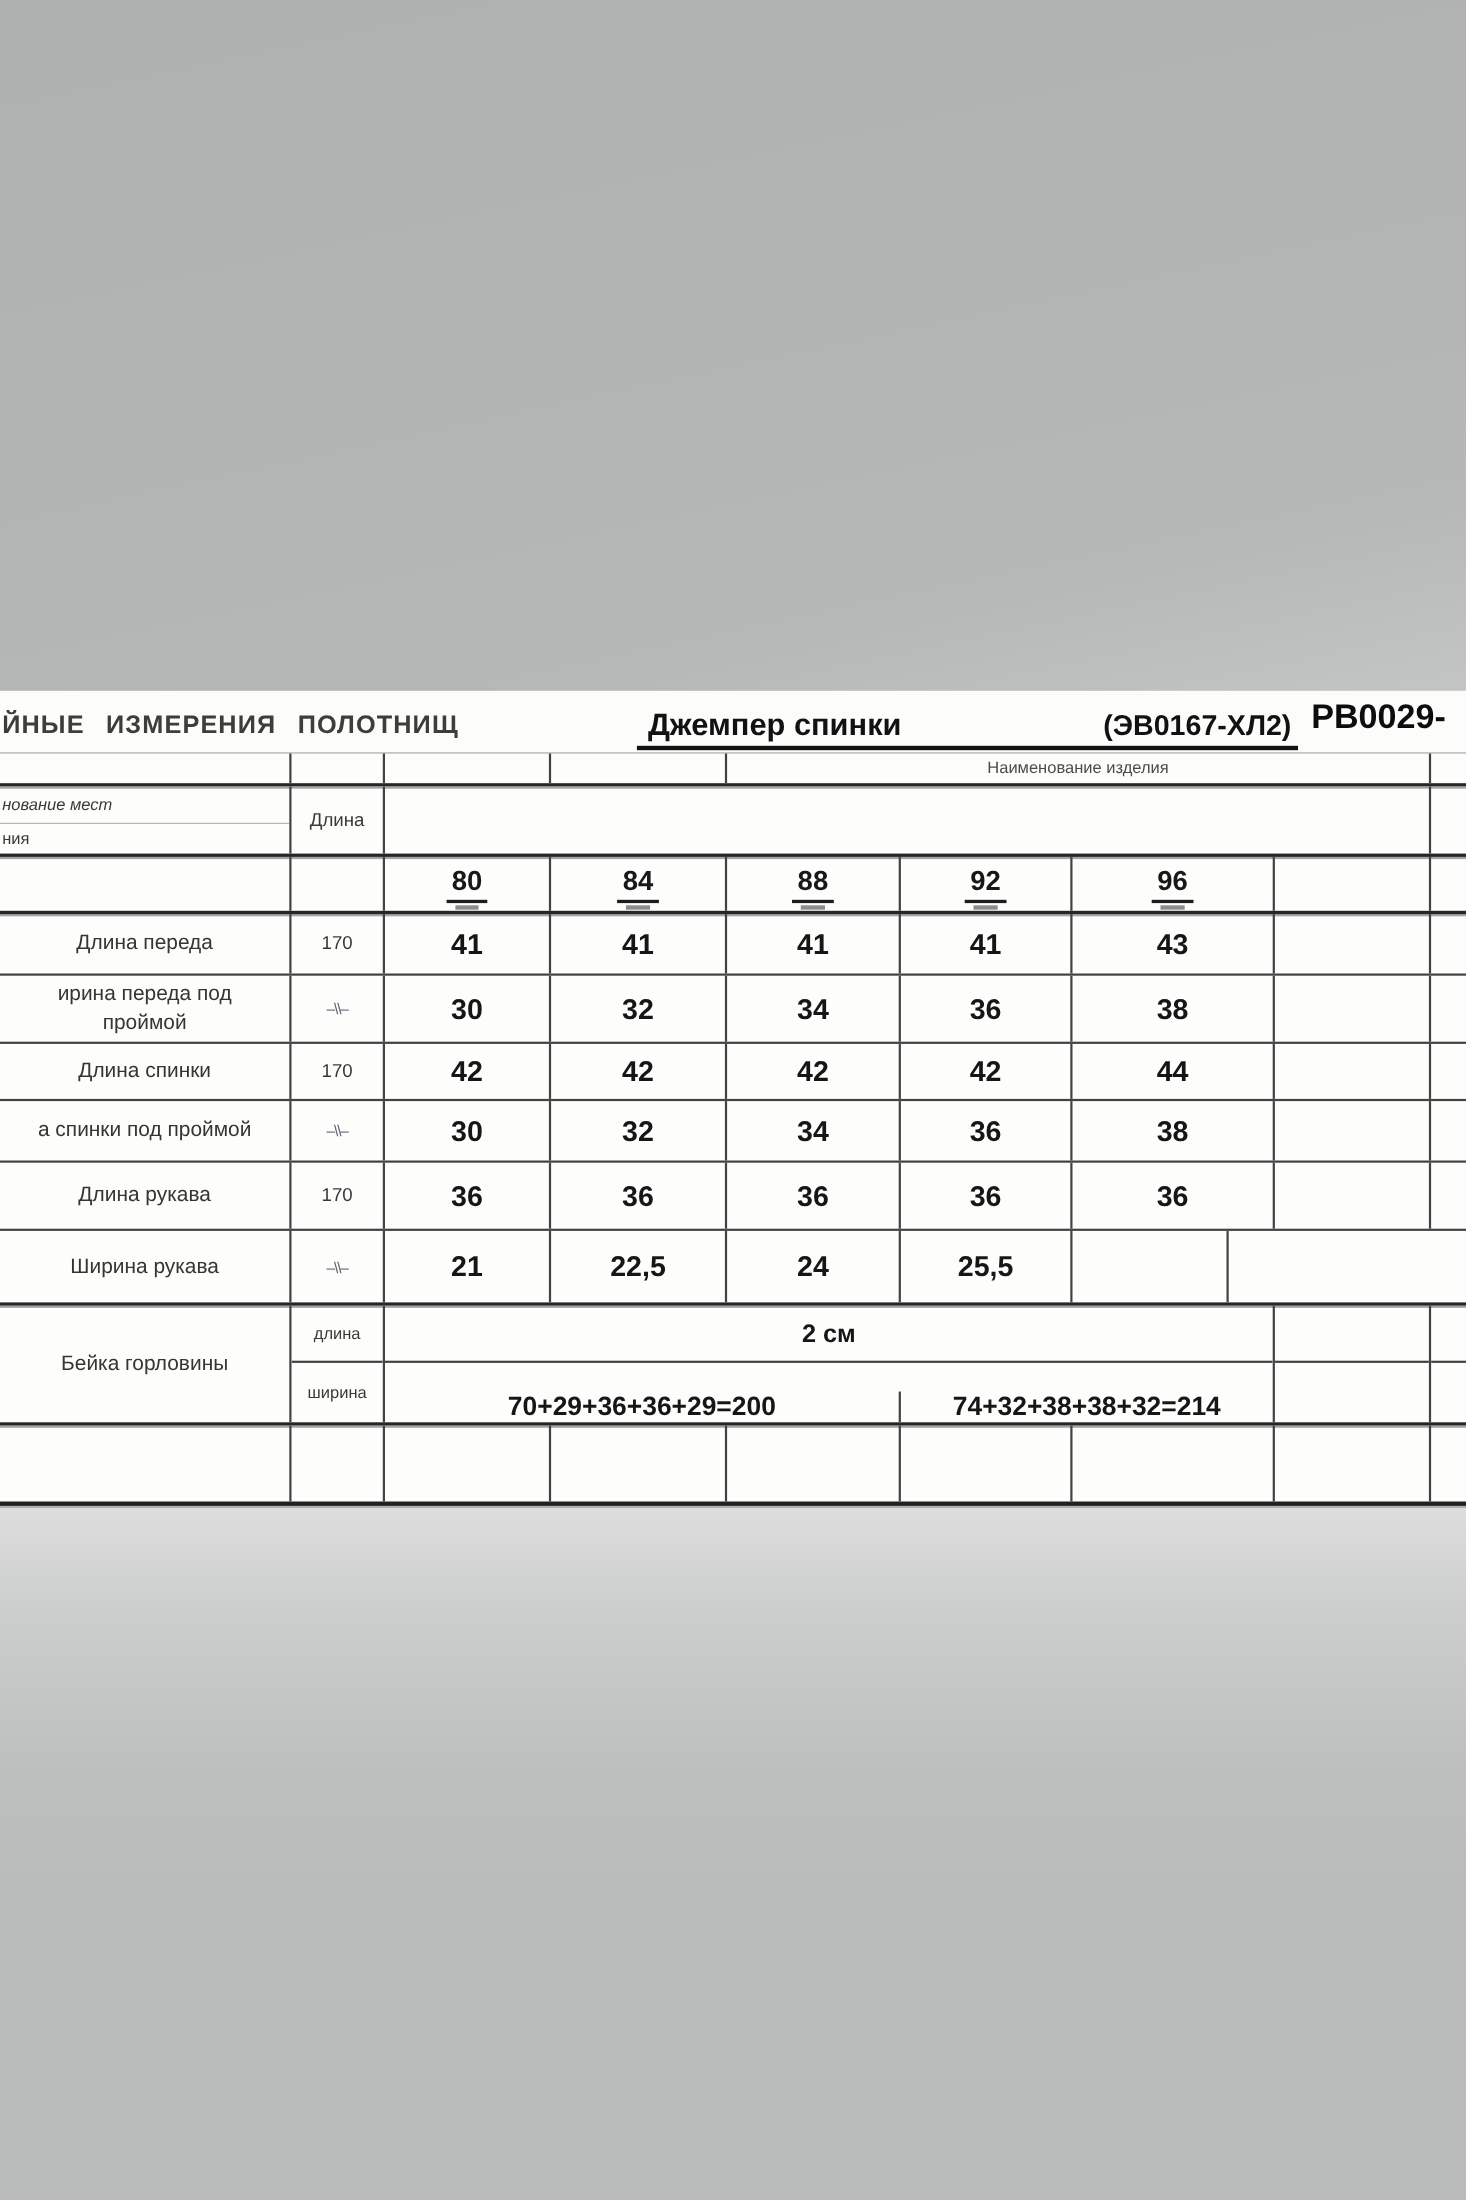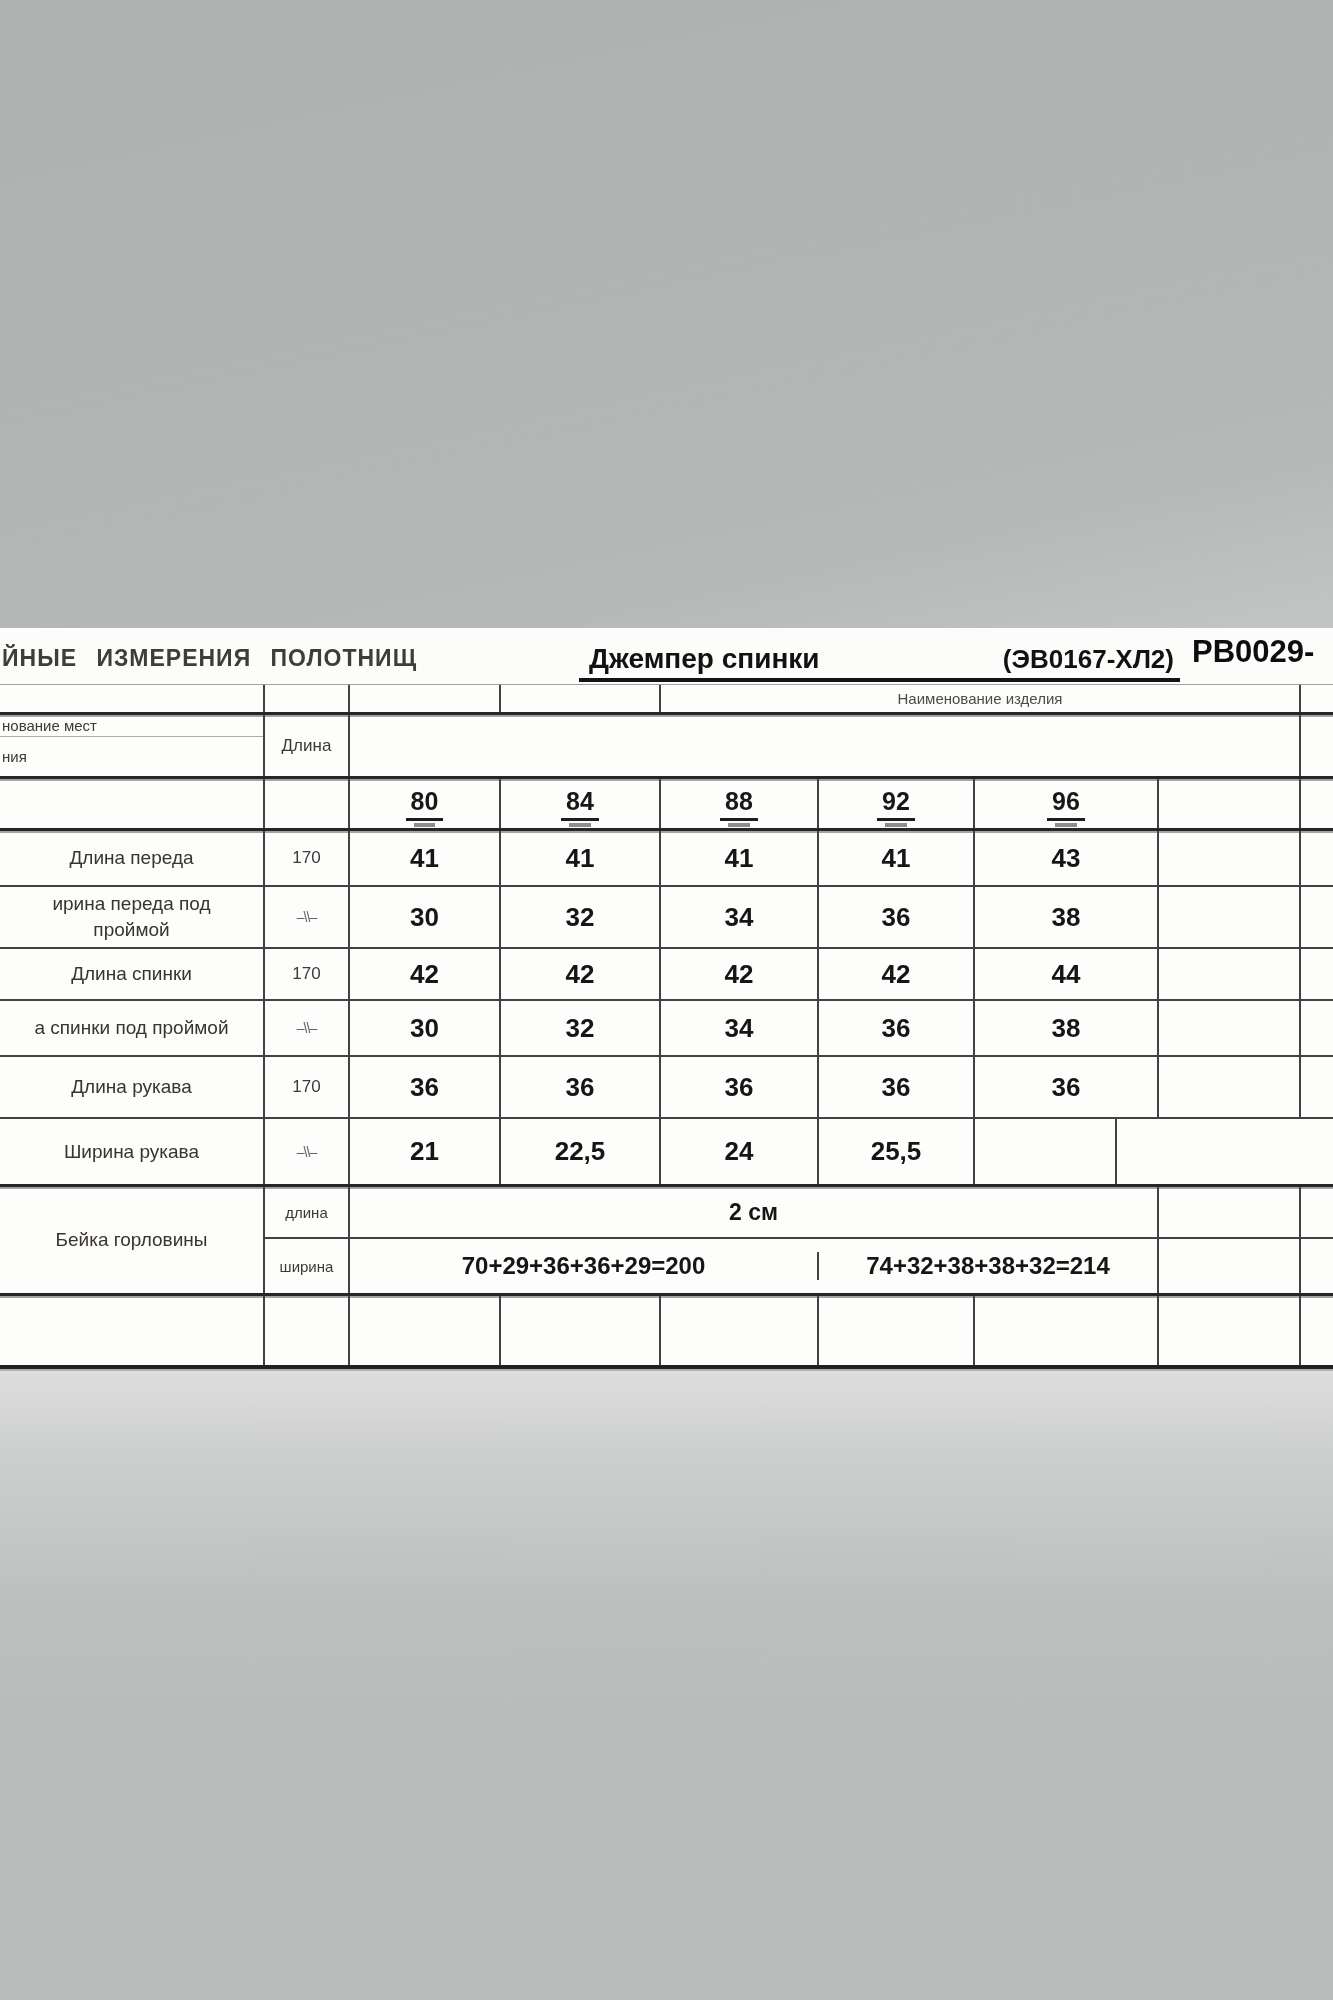--- a/index.html
+++ b/index.html
@@ -49,22 +49,22 @@
     border-right:2px solid #424242;
     display:flex; align-items:center; justify-content:center;
     overflow:hidden; flex:none;
   }
   .c.last { border-right:none; }
   .w0{width:265px} .w1{width:85px} .w2{width:151px} .w3{width:160px}
   .w4{width:158px} .w5{width:156px} .w6{width:184px} .w7{width:142px} .w8{width:32px}
 
   .caption { font-size:15px; color:#4b4b49; }
   .corner { flex-direction:column; align-items:stretch; justify-content:stretch; }
-  .corner .ln1 { height:22px; display:flex; align-items:center; padding-left:2px;
-                 border-bottom:1px solid #aeaeae; font-size:15px; color:#3c3a38; }
+  .corner .ln1 { height:34px; display:flex; align-items:center; padding-left:2px;
+                 border-bottom:1px solid #aeaeae; font-size:15px; color:#3c3a38;font-style:italic; }
   .corner .ln2 { flex:1; display:flex; align-items:center; padding-left:2px;
                  font-size:15px; color:#3c3a38; }
   .rost-hd { font-size:17px; color:#3c3a38; }
 
   .size b {
     display:inline-block; position:relative;
     font-size:25px; color:#181818;
     padding:0 5px 2px; border-bottom:3px solid #1d1d1d;
   }
   .size b::after {
@@ -76,21 +76,21 @@
   .ditto { font-size:14px; color:#5c6370; letter-spacing:-1px; }
   .val { font-size:26px; font-weight:bold; color:#161616; }
 
   
   .neck { height:109px; }
   .stack { flex-direction:column; align-items:stretch; justify-content:stretch; padding:0; }
   .half-t { height:52px; border-bottom:2px solid #424242; display:flex; align-items:center; justify-content:center; }
   .half-b { flex:1; display:flex; align-items:center; justify-content:center; }
   .subrow { padding:0; }
   .subrow .half-b { padding:0; }
-  .sumwrap { display:flex; align-items:center; }
+  .sumwrap { display:flex; align-items:flex-end; }
   .sum1 { width:469px; border-right:2px solid #424242; display:flex; align-items:center; justify-content:center; }
   .sum2 { width:338px; display:flex; align-items:center; justify-content:center; }
   .dim { font-size:15px; color:#3c3a38; }
   .cmval { font-size:23px; font-weight:bold; color:#161616; }
   .sumval { font-size:24px; font-weight:bold; color:#161616; white-space:nowrap; }
 </style>
 </head>
 <body>
 
 <div class="bg-top"></div>

